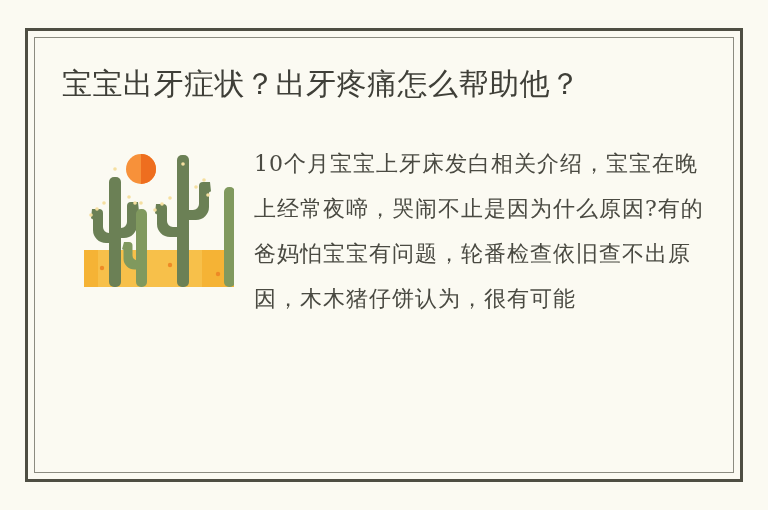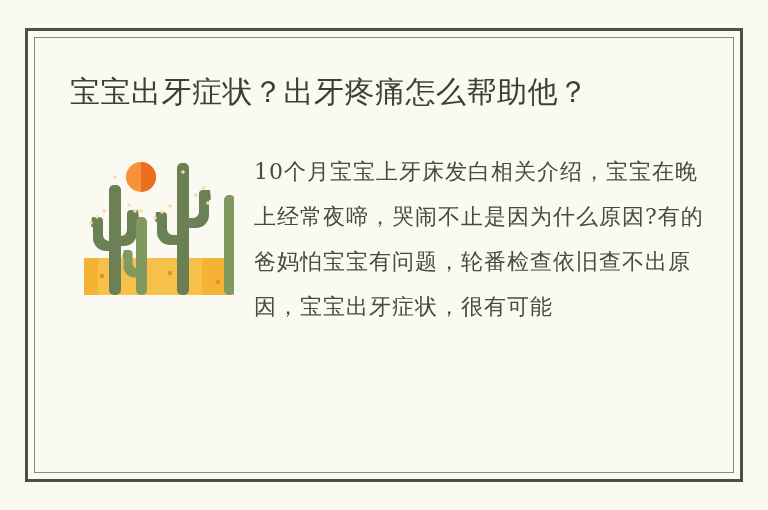--- a/index.html
+++ b/index.html
@@ -48,21 +48,21 @@
     position: absolute;
     left: 34px;
     top: 37px;
     right: 34px;
     bottom: 37px;
     box-sizing: border-box;
     padding: 24px 28px 0 28px;
   }
 
   .headline {
-    margin: 8px;
+    margin: 0;
     font-size: 30px;
     line-height: 45px;
     font-weight: 400;
     color: #3F3F38;
     letter-spacing: 0.5px;
     max-width: 600px;
     white-space: pre-wrap;
     font-family: "DejaVu Sans", "Liberation Sans", sans-serif;
   }
 
@@ -164,17 +164,17 @@
             <circle cx="120" cy="33" r="1.8" fill="#F5DFA0"></circle>
             <circle cx="124" cy="48" r="1.8" fill="#F5DFA0"></circle>
           </g>
 
           <g>
             <rect x="140" y="40" width="11" height="100" rx="5" fill="#80995E"></rect>
           </g>
         </svg>
       </div>
 
-      <p class="paragraph">10个月宝宝上牙床发白相关介绍，宝宝在晚上经常夜啼，哭闹不止是因为什么原因?有的爸妈怕宝宝有问题，轮番检查依旧查不出原因，宝宝出牙症状，很有可能</p>
+      <p class="paragraph">10个月宝宝上牙床发白相关介绍，宝宝在晚上经常夜啼，哭闹不止是因为什么原因?有的爸妈怕宝宝有问题，轮番检查依旧查不出原因，木木猪仔饼认为，很有可能</p>
 
     </div>
   </div>
 </div>
 
 </body></html>

